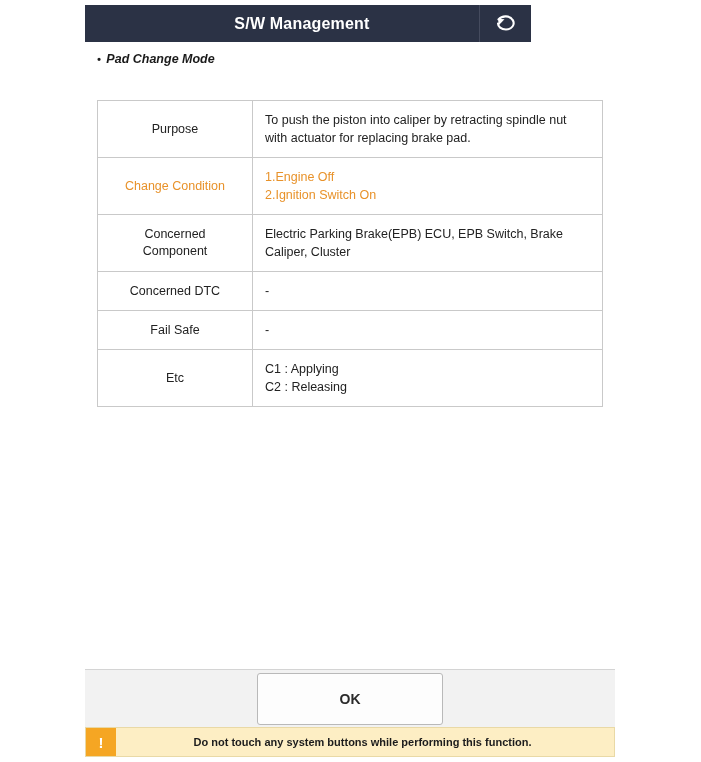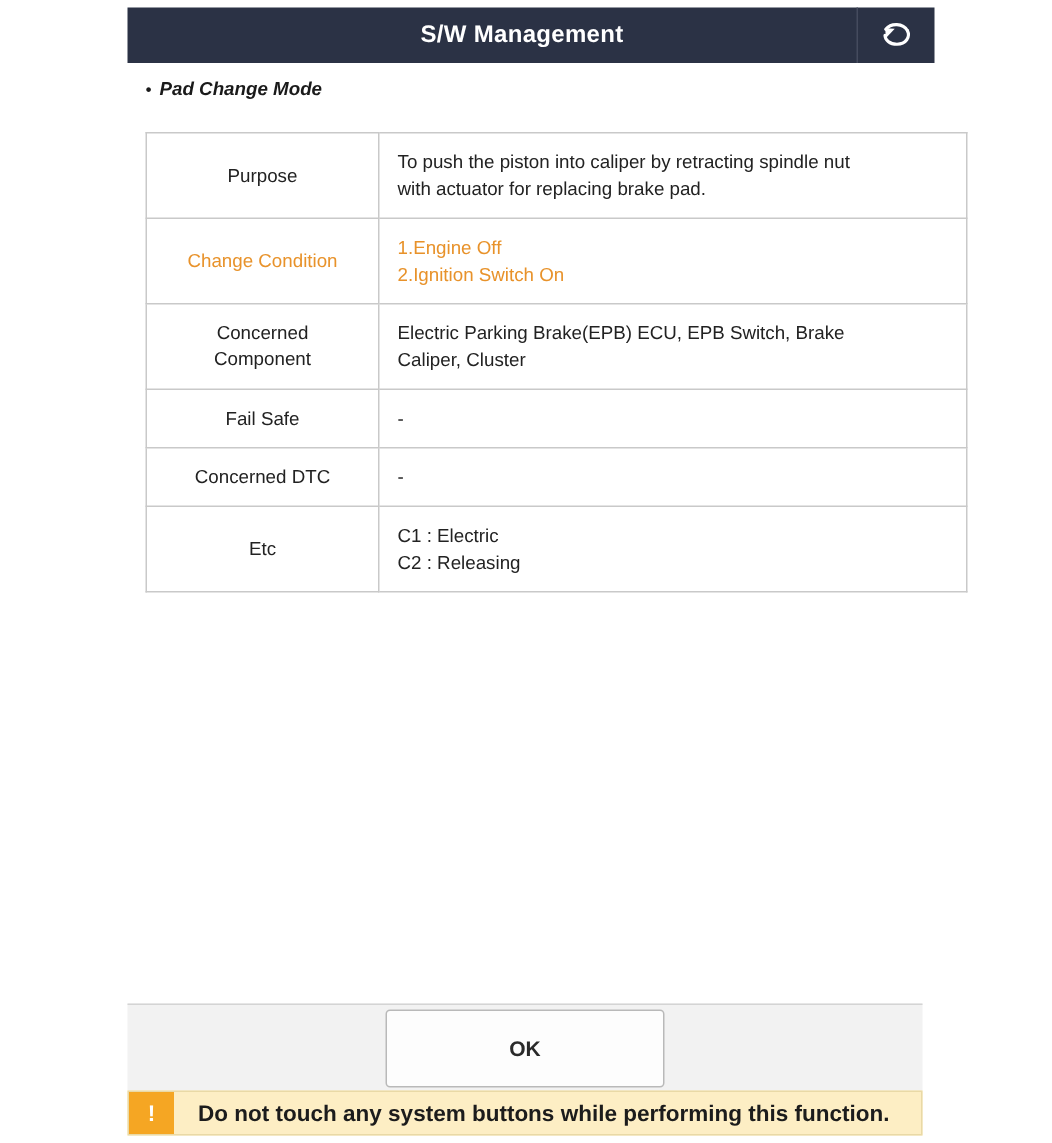--- a/index.html
+++ b/index.html
@@ -17,21 +17,21 @@
     height: 762px;
     background: #ffffff;
     overflow: hidden;
   }
 
   
   .titlebar {
     position: absolute;
     left: 85px;
     top: 5px;
-    width: 538px;
+    width: 446px;
     height: 37px;
     background: #2b3245;
     display: flex;
     align-items: center;
   }
   .titlebar-text {
     flex: 1;
     text-align: center;
     color: #ffffff;
     font-size: 16px;
@@ -62,22 +62,22 @@
   }
   .section-title .bullet {
     font-size: 11px;
     margin-right: 2px;
   }
 
   
   .info-table {
     position: absolute;
     left: 97px;
-    top: 88px;
-    width: 548px;
+    top: 100px;
+    width: 506px;
     border-collapse: collapse;
     table-layout: fixed;
   }
   .info-table td {
     border: 1px solid #c9c9c9;
     font-size: 12.5px;
     color: #222222;
     vertical-align: middle;
   }
   .info-table td.label {
@@ -143,21 +143,21 @@
     font-weight: bold;
     display: flex;
     align-items: center;
     justify-content: center;
     flex: 0 0 30px;
     margin: 0 0 0 0;
   }
   .warning-text {
     flex: 1;
     text-align: center;
-    font-size: 15px;
+    font-size: 11px;
     font-weight: bold;
     color: #1c1c1c;
     padding-right: 5px;
   }
 </style>
 </head>
 <body>
 
 <div id="app">
 
@@ -199,31 +199,31 @@
         <td class="label">
           <span class="cell-line">Concerned</span>
           <span class="cell-line">Component</span>
         </td>
         <td class="value">
           <span class="cell-line">Electric Parking Brake(EPB) ECU, EPB Switch, Brake</span>
           <span class="cell-line">Caliper, Cluster</span>
         </td>
       </tr>
       <tr>
+        <td class="label">Concerned DTC</td>
+        <td class="value">-</td>
+      </tr>
+      <tr>
         <td class="label">Fail Safe</td>
         <td class="value">-</td>
       </tr>
       <tr>
-        <td class="label">Concerned DTC</td>
-        <td class="value">-</td>
-      </tr>
-      <tr>
         <td class="label">Etc</td>
         <td class="value">
-          <span class="cell-line">C1 : Electric</span>
+          <span class="cell-line">C1 : Applying</span>
           <span class="cell-line">C2 : Releasing</span>
         </td>
       </tr>
     </tbody>
   </table>
 
   <div class="bottom-panel">
     <div class="ok-button">OK</div>
   </div>
 

